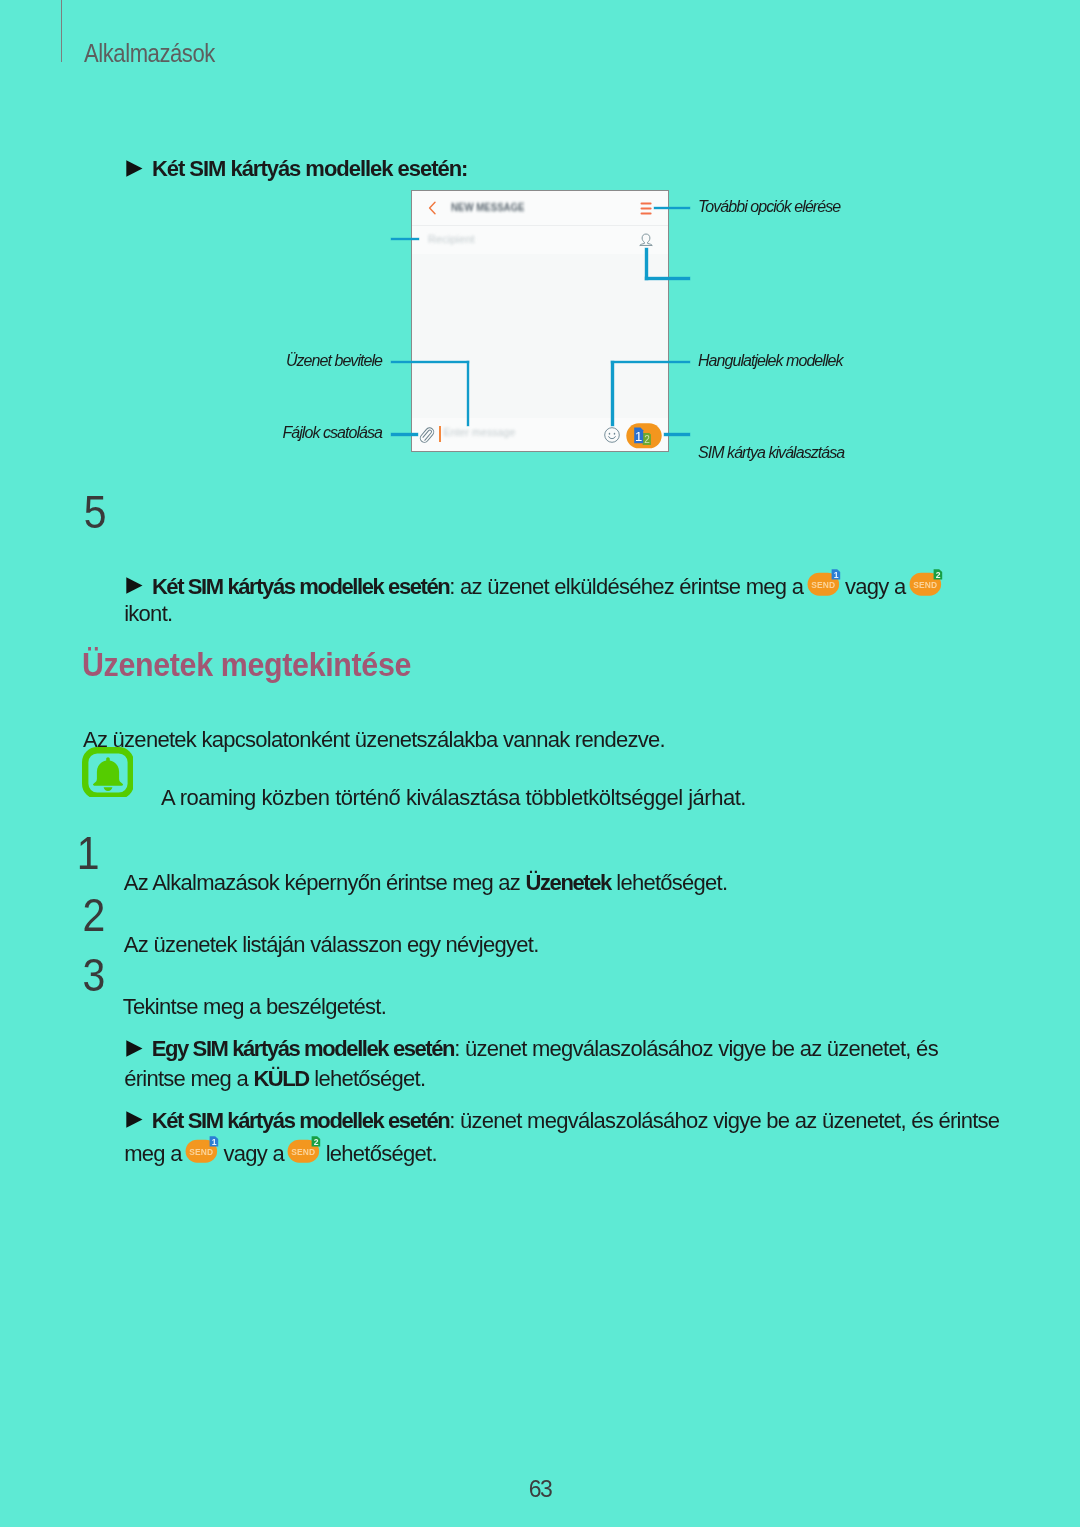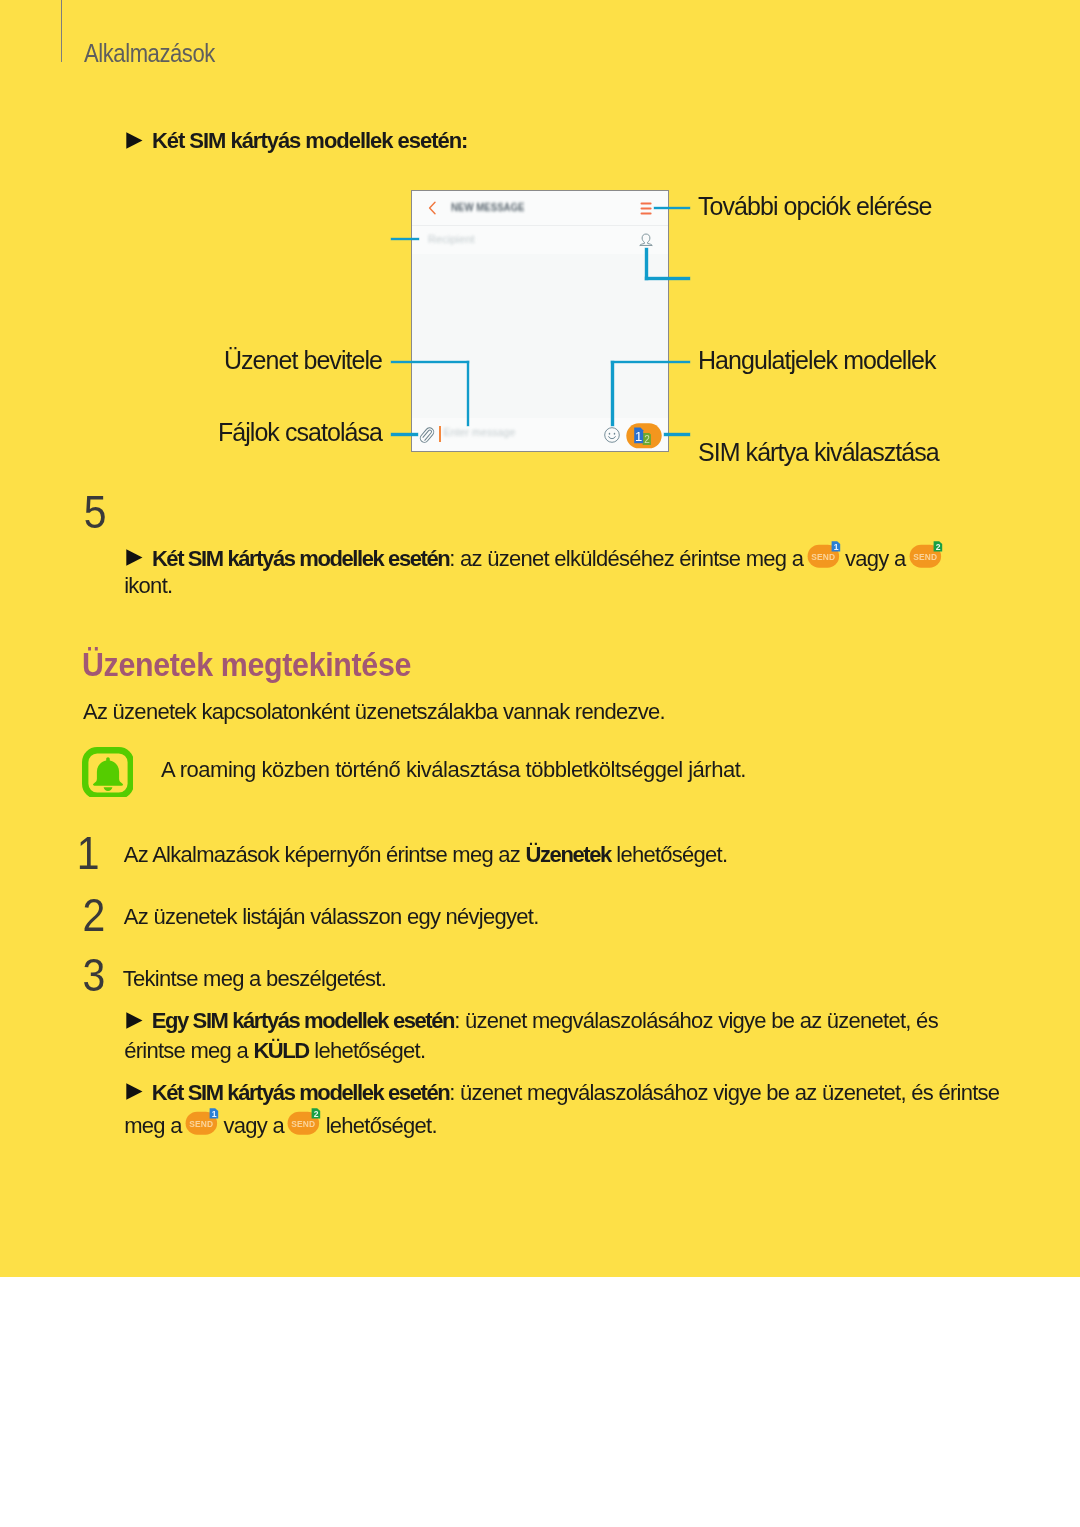--- a/index.html
+++ b/index.html
@@ -1,30 +1,30 @@
 <!DOCTYPE html>
 <html><head>
 <meta charset="utf-8">
 <title>Alkalmazasok</title>
 <style>
   html,body{margin:0;padding:0;}
   body{width:1080px;height:1527px;background:#ffffff;
        font-family:"Liberation Sans",sans-serif;
        -webkit-font-smoothing:antialiased;}
-  .page{position:relative;width:1080px;height:1277px;overflow:hidden;background:#fde047;}
+  .page{position:relative;width:1080px;height:1527px;overflow:hidden;background:#5eead4;}
 
   
   .rule{position:absolute;left:61px;top:0;width:1.2px;height:61.6px;background:#7e7e7e;}
   .crumb{position:absolute;left:84.1px;top:41px;font-size:25.5px;color:#5e5e5e;
          letter-spacing:-0.5px;line-height:1;transform:scaleX(0.865);
          transform-origin:left top;}
 
   
   .tx{position:absolute;font-size:22px;letter-spacing:-0.73px;color:#1a1a1a;
-      line-height:30px;white-space:nowrap;}
+      line-height:30px;white-space:nowrap;margin-top:28px;}
   .tx b{font-weight:bold;letter-spacing:-1.41px;}
   .num{position:absolute;font-size:46px;color:#3a3a3a;line-height:1;
        transform:scaleX(0.89);transform-origin:right top;text-align:right;}
   .tri{display:inline-block;width:16.8px;height:17px;position:relative;top:0.6px;}
   .tri svg{display:block;}
 
   
   .h2{position:absolute;left:81.8px;font-size:33px;font-weight:bold;color:#a25774;
       letter-spacing:-0.35px;line-height:1;white-space:nowrap;
       transform:scaleX(0.920);transform-origin:left top;}
@@ -37,22 +37,22 @@
   .shot-foot{position:absolute;left:0;right:0;bottom:0;height:33px;background:#fafbfb;}
 
   .blurtxt{position:absolute;color:#46545e;font-weight:bold;font-size:11.5px;
            letter-spacing:-0.05px;filter:blur(1.5px);opacity:.9;
            transform:scaleX(0.845);transform-origin:left top;}
   .blurph{position:absolute;color:#c3cccf;font-size:11px;letter-spacing:.1px;
           filter:blur(1.5px);}
 
   
   .lead{position:absolute;background:#119ccb;box-shadow:0 0 0 0.35px rgba(17,156,203,0.55);}
-  .lab{position:absolute;font-size:25px;color:#1a1a1a;letter-spacing:-0.95px;
-       line-height:21.5px;white-space:nowrap;}
+  .lab{position:absolute;font-size:16px;color:#1a1a1a;letter-spacing:-0.95px;
+       line-height:21.5px;white-space:nowrap;font-style:italic;}
   .lab.r{text-align:right;}
   .lab.w{white-space:normal;}
 
   
   .send{display:inline-block;position:relative;vertical-align:-2.4px;width:34px;height:27px;margin:0 -1px 0 -2px;}
   .send svg{display:block;}
   .send text.sendword{filter:blur(0.75px);}
   .pgno{position:absolute;width:1080px;text-align:center;font-size:23px;color:#3d3d3d;
         letter-spacing:-1.6px;line-height:1;}
 </style>

